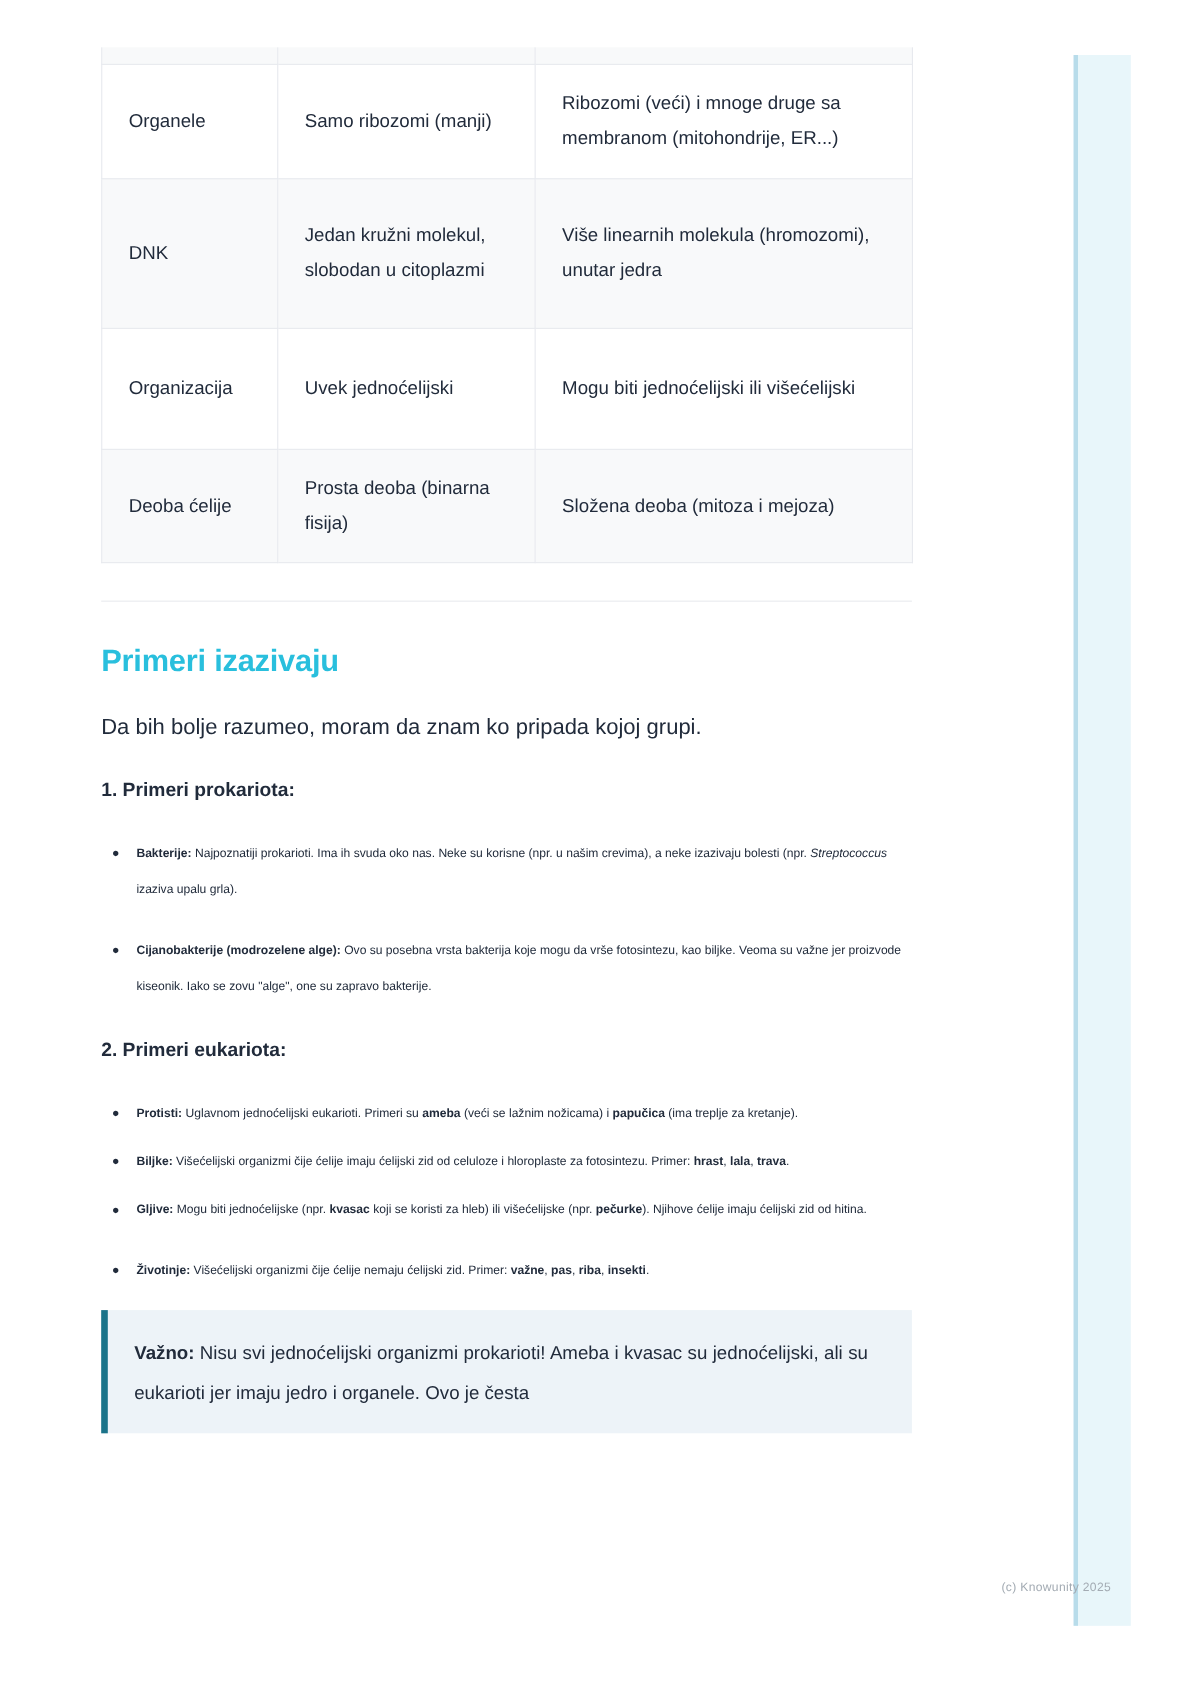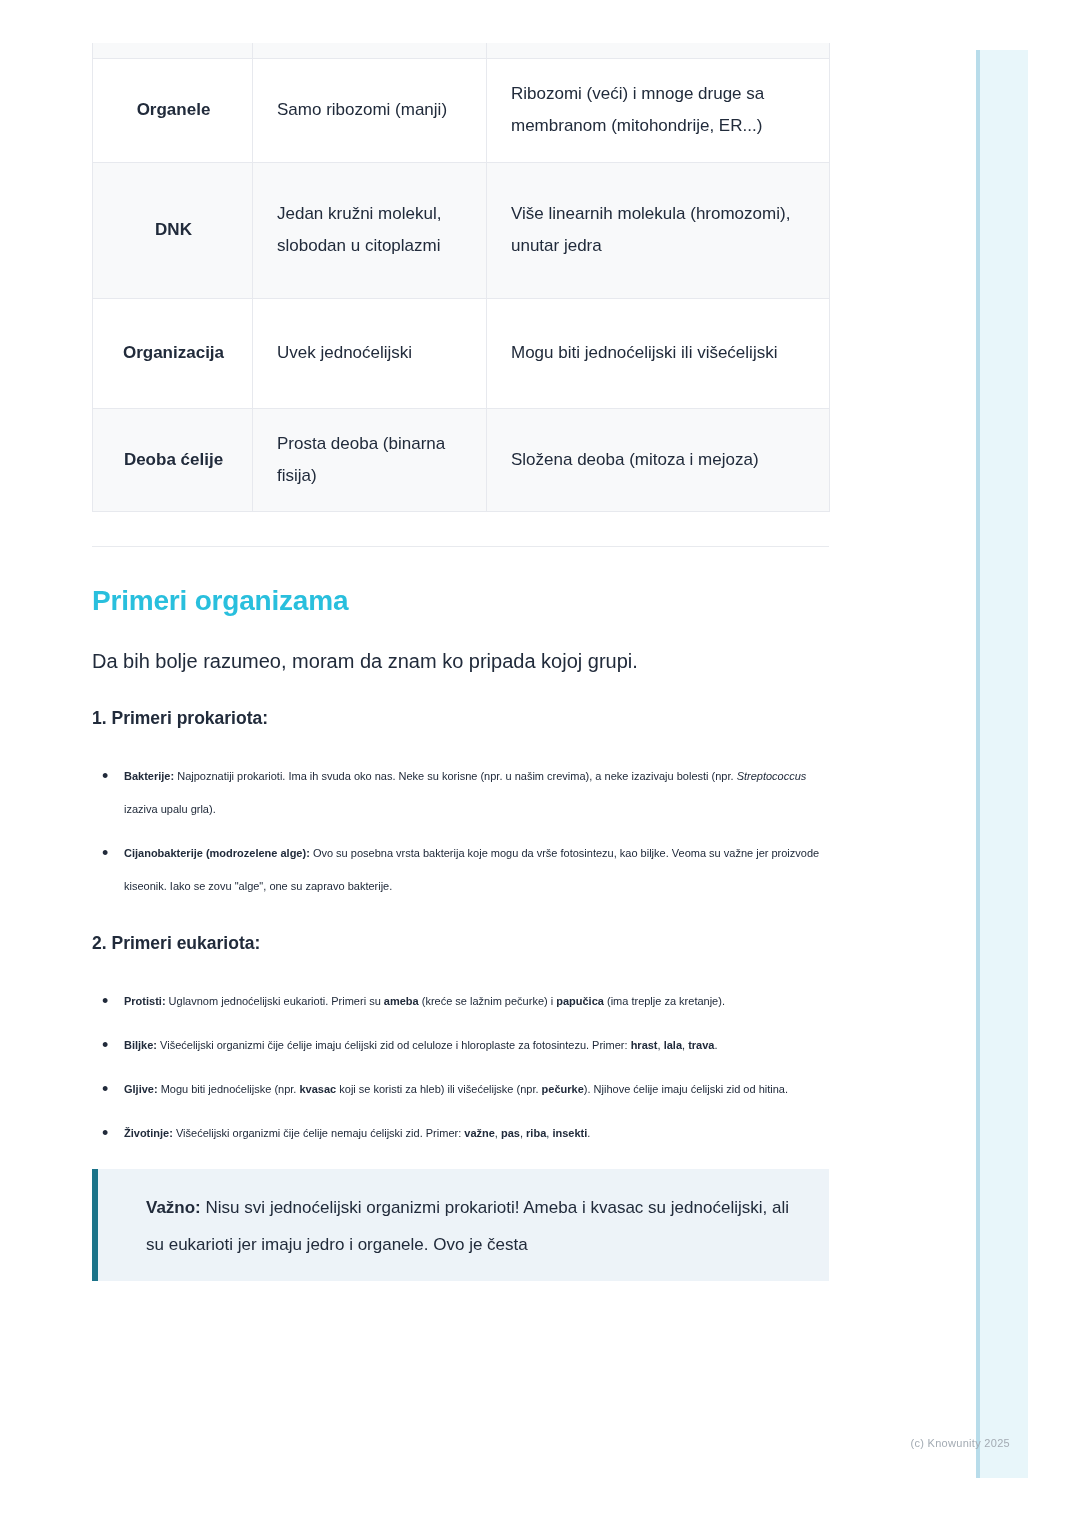--- a/index.html
+++ b/index.html
@@ -34,44 +34,44 @@
     padding:10px 22px 10px 24px;
     font-size:17px;line-height:32px;vertical-align:middle;
     background:#ffffff;overflow:hidden;
   }
   tr.r-grey td{background:var(--table-stripe);}
   tr.partial td{border-top:none;height:15px;padding:0;}
   tr.row-1 td{height:104px;}
   tr.row-2 td{height:136px;}
   tr.row-3 td{height:110px;}
   tr.row-4 td{height:103px;}
-  td.lbl{font-weight:700;text-align:center;}
+  td.lbl{font-weight:400;}
   hr.divider{border:none;border-top:1px solid var(--divider);margin:34px 0 0 0;}
   h2.section-heading{
     color:var(--accent);font-size:28px;line-height:34px;font-weight:700;
     margin:37px 0 0 0;letter-spacing:-0.2px;
   }
   p.intro{font-size:20px;line-height:33px;margin:27px 0 0 0;}
   p.subhead{font-size:17.5px;line-height:33px;font-weight:700;margin:24px 0 0 0;}
   ul.items{list-style:none;margin:25px 0 0 0;padding:0;}
   ul.items li{
     position:relative;padding-left:32px;
     font-size:11px;line-height:33px;margin:0 0 11px 0;
   }
-  ul.items li:last-child{margin-bottom:0;}
+  ul.items li:last-child{margin-bottom:0;margin-top:22px;}
   ul.items li::before{
     content:"\2022";position:absolute;left:10px;top:0;
     font-size:18px;line-height:33px;color:var(--text);
   }
   b{font-weight:700;}
   em{font-style:italic;}
   .callout{
     margin-top:19px;background:var(--callout-bg);
     border-left:6px solid var(--callout-border);
-    padding:20px 40px 18px 48px;
+    padding:20px 40px 18px 24px;
   }
   .callout p{margin:0;font-size:17px;line-height:37px;text-align:justify;}
   .footer{
     position:absolute;top:1437px;left:0;width:1010px;text-align:right;
     font-size:11px;letter-spacing:0.3px;color:var(--muted);
   }
 </style>
 </head>
 <body>
 
@@ -111,35 +111,35 @@
           <td class="lbl">Deoba ćelije</td>
           <td>Prosta deoba (binarna fisija)</td>
           <td>Složena deoba (mitoza i mejoza)</td>
         </tr>
       </tbody>
     </table>
   </div>
 
   <hr class="divider">
 
-  <h2 class="section-heading">Primeri organizama</h2>
+  <h2 class="section-heading">Primeri izazivaju</h2>
 
   <p class="intro">Da bih bolje razumeo, moram da znam ko pripada kojoj grupi.</p>
 
   <p class="subhead">1. Primeri prokariota:</p>
 
   <ul class="items">
     <li><b>Bakterije:</b><span> Najpoznatiji prokarioti. Ima ih svuda oko nas. Neke su korisne (npr. u našim crevima), a neke izazivaju bolesti (npr. </span><em>Streptococcus</em><span> izaziva upalu grla).</span></li>
     <li><b>Cijanobakterije (modrozelene alge):</b><span> Ovo su posebna vrsta bakterija koje mogu da vrše fotosintezu, kao biljke. Veoma su važne jer proizvode kiseonik. Iako se zovu "alge", one su zapravo bakterije.</span></li>
   </ul>
 
   <p class="subhead">2. Primeri eukariota:</p>
 
   <ul class="items">
-    <li><b>Protisti:</b><span> Uglavnom jednoćelijski eukarioti. Primeri su </span><b>ameba</b><span> (kreće se lažnim pečurke) i </span><b>papučica</b><span> (ima treplje za kretanje).</span></li>
+    <li><b>Protisti:</b><span> Uglavnom jednoćelijski eukarioti. Primeri su </span><b>ameba</b><span> (veći se lažnim nožicama) i </span><b>papučica</b><span> (ima treplje za kretanje).</span></li>
     <li><b>Biljke:</b><span> Višećelijski organizmi čije ćelije imaju ćelijski zid od celuloze i hloroplaste za fotosintezu. Primer: </span><b>hrast</b><span>, </span><b>lala</b><span>, </span><b>trava</b><span>.</span></li>
     <li><b>Gljive:</b><span> Mogu biti jednoćelijske (npr. </span><b>kvasac</b><span> koji se koristi za hleb) ili višećelijske (npr. </span><b>pečurke</b><span>). Njihove ćelije imaju ćelijski zid od hitina.</span></li>
     <li><b>Životinje:</b><span> Višećelijski organizmi čije ćelije nemaju ćelijski zid. Primer: </span><b>važne</b><span>, </span><b>pas</b><span>, </span><b>riba</b><span>, </span><b>insekti</b><span>.</span></li>
   </ul>
 
   <div class="callout">
     <p><b>Važno:</b><span> Nisu svi jednoćelijski organizmi prokarioti! Ameba i kvasac su jednoćelijski, ali su eukarioti jer imaju jedro i organele. Ovo je česta</span></p>
   </div>
 
 </div>

